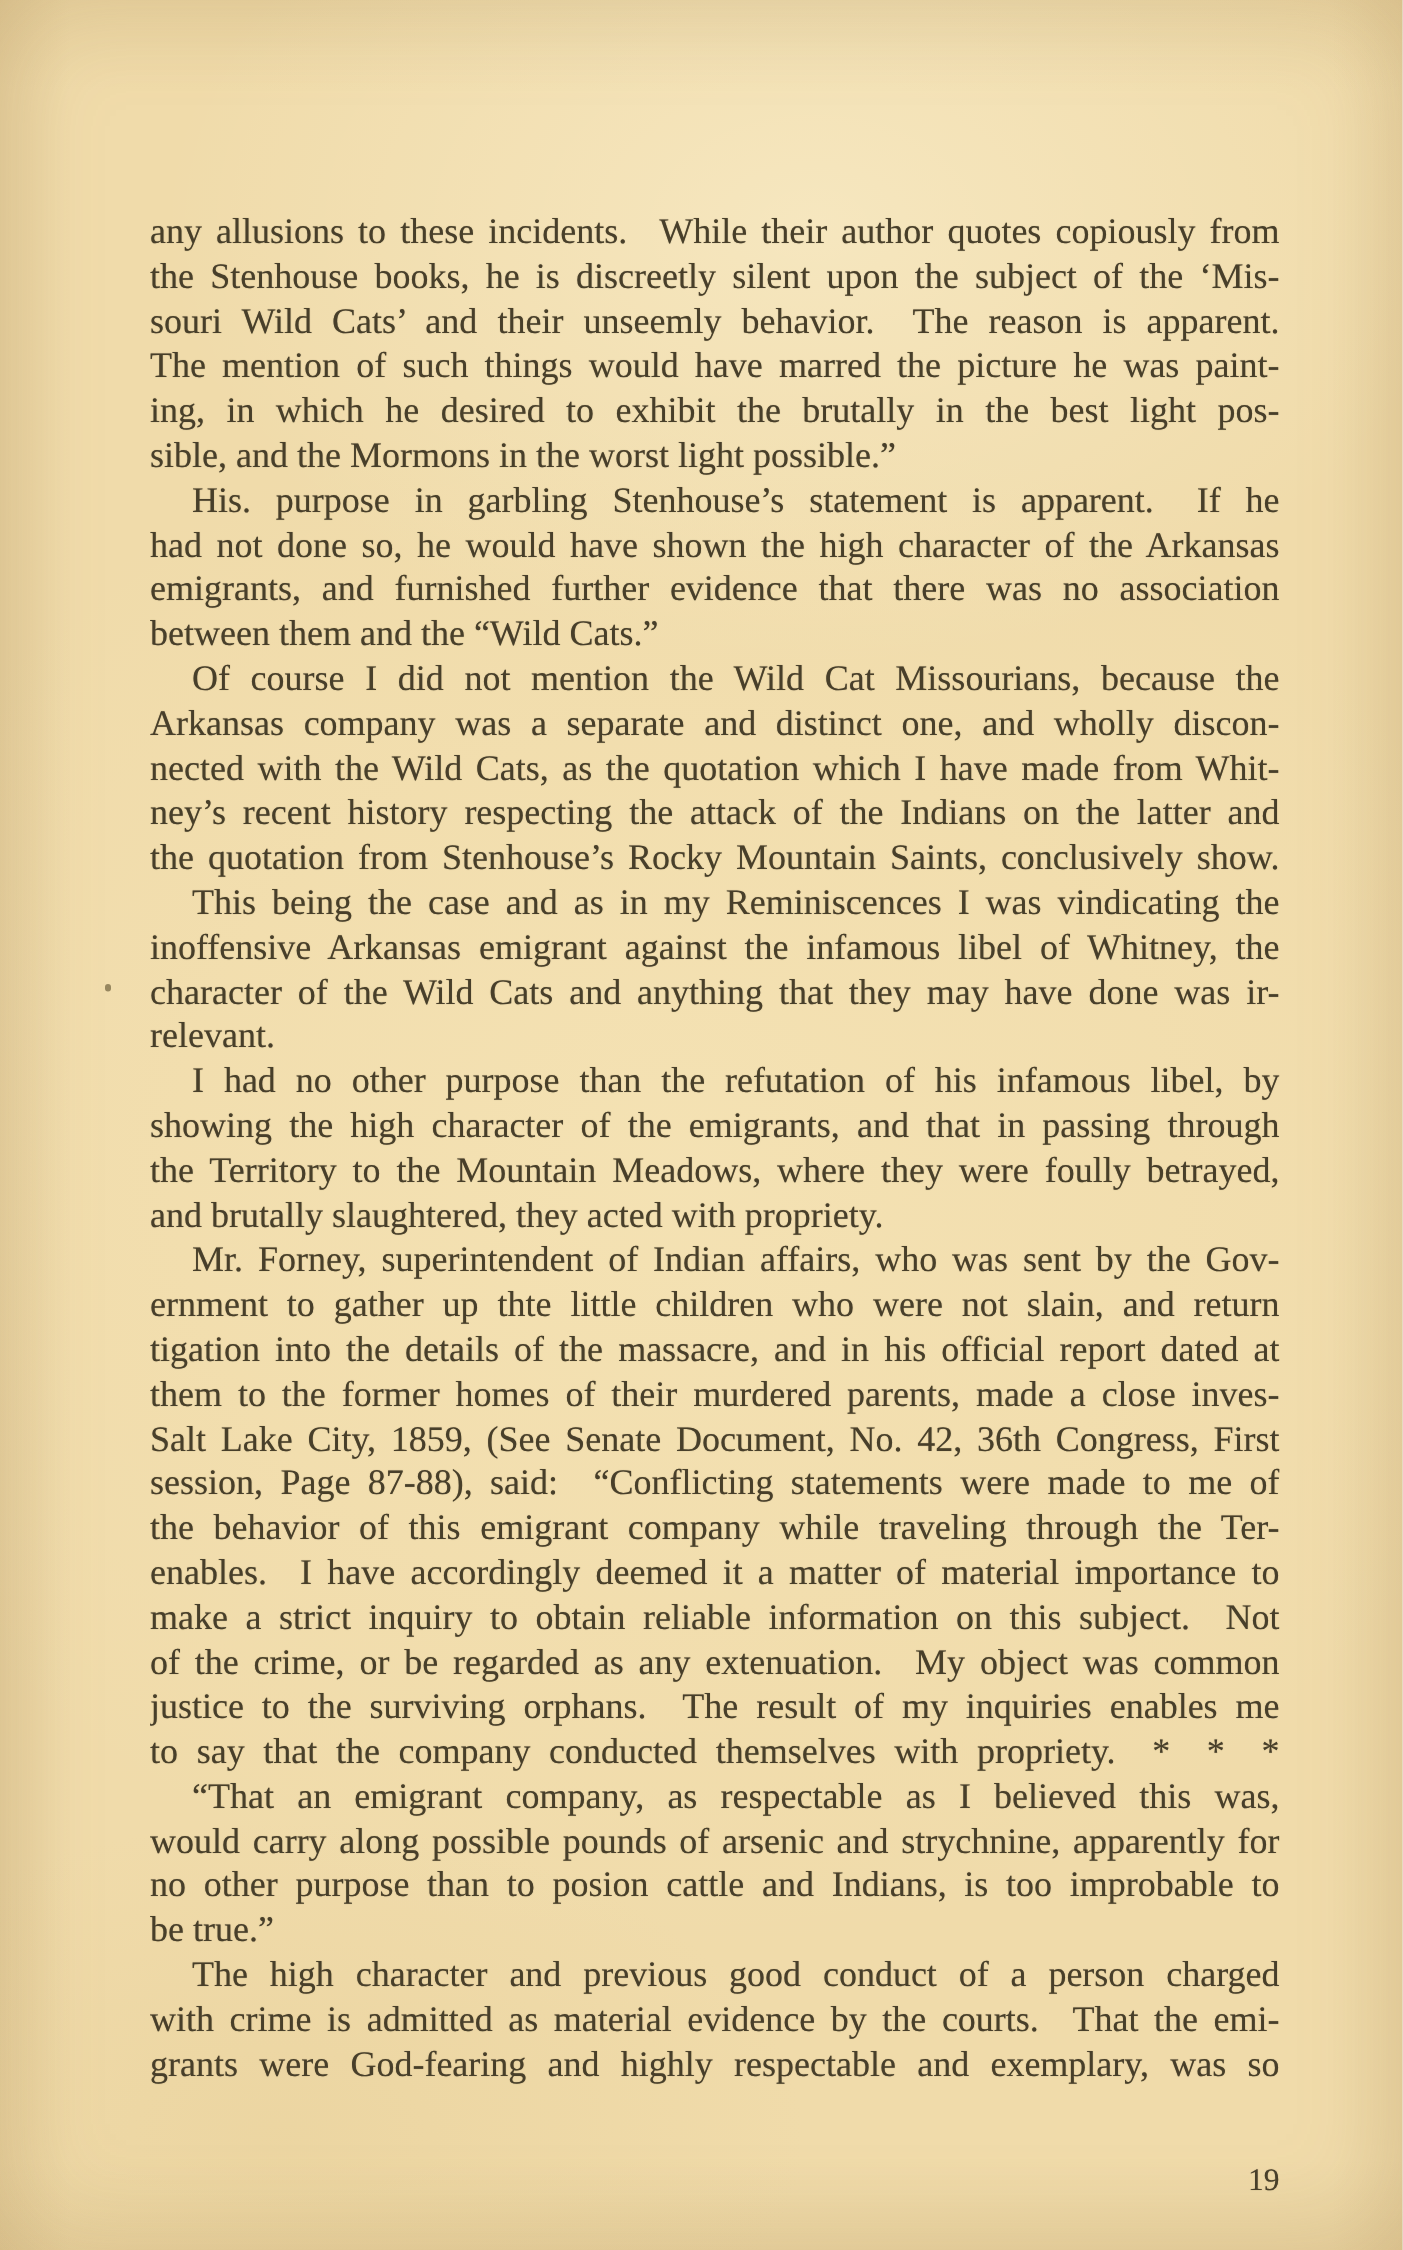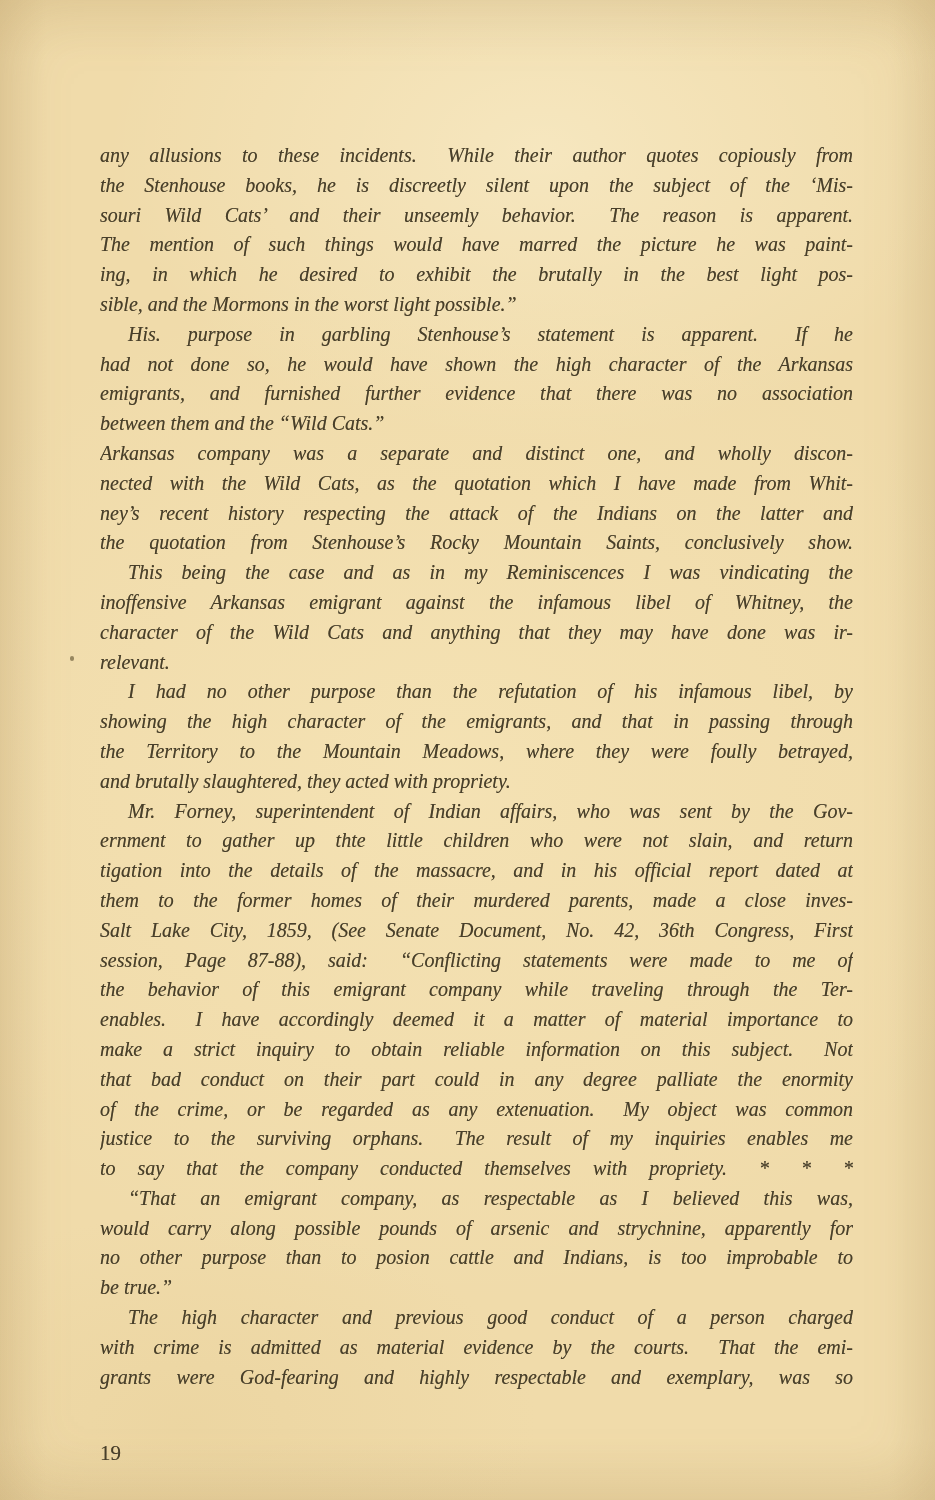--- a/index.html
+++ b/index.html
@@ -22,44 +22,43 @@
       linear-gradient(180deg, rgba(205,178,122,0.18) 0%, rgba(205,178,122,0) 4%, rgba(205,178,122,0) 96%, rgba(205,178,122,0.20) 100%),
       #f0dbaa;
     box-shadow: inset 0 0 70px rgba(168,138,84,0.22);
   }
   .text-block {
     position: absolute;
     left: 100px;
     top: 141px;
     width: 753px;
     color: #483f2a;
-    font-size: 20px;
+    font-size: 24px;
     text-shadow: 0 0 0.6px rgba(72,63,42,0.55);
-    font-style: italic;
   }
   .line {
     height: 29.8px;
     line-height: 29.8px;
     text-align: justify;
     text-align-last: justify;
     overflow: hidden;
     white-space: normal;
   }
   .line.endline {
     text-align-last: left;
   }
   .line.indent {
     text-indent: 28px;
   }
   .page-number {
     position: absolute;
     left: 100px;
     top: 1441px;
     width: 753px;
-    text-align: left;
+    text-align: right;
     font-size: 21px;
     color: #483f2a;
     text-shadow: 0 0 0.6px rgba(72,63,42,0.55);
   }
   .margin-speck {
     position: absolute;
     left: 70px;
     top: 656px;
     width: 4px;
     height: 5px;
@@ -76,20 +75,21 @@
       <div class="line">any allusions to these incidents.  While their author quotes copiously from</div>
       <div class="line">the Stenhouse books, he is discreetly silent upon the subject of the ‘Mis-</div>
       <div class="line">souri Wild Cats’ and their unseemly behavior.  The reason is apparent.</div>
       <div class="line">The mention of such things would have marred the picture he was paint-</div>
       <div class="line">ing, in which he desired to exhibit the brutally in the best light pos-</div>
       <div class="line endline">sible, and the Mormons in the worst light possible.”</div>
       <div class="line indent">His. purpose in garbling Stenhouse’s statement is apparent.  If he</div>
       <div class="line">had not done so, he would have shown the high character of the Arkansas</div>
       <div class="line">emigrants, and furnished further evidence that there was no association</div>
       <div class="line endline">between them and the “Wild Cats.”</div>
+      <div class="line indent">Of course I did not mention the Wild Cat Missourians, because the</div>
       <div class="line">Arkansas company was a separate and distinct one, and wholly discon-</div>
       <div class="line">nected with the Wild Cats, as the quotation which I have made from Whit-</div>
       <div class="line">ney’s recent history respecting the attack of the Indians on the latter and</div>
       <div class="line">the quotation from Stenhouse’s Rocky Mountain Saints, conclusively show.</div>
       <div class="line indent">This being the case and as in my Reminiscences I was vindicating the</div>
       <div class="line">inoffensive Arkansas emigrant against the infamous libel of Whitney, the</div>
       <div class="line">character of the Wild Cats and anything that they may have done was ir-</div>
       <div class="line endline">relevant.</div>
       <div class="line indent">I had no other purpose than the refutation of his infamous libel, by</div>
       <div class="line">showing the high character of the emigrants, and that in passing through</div>
@@ -97,21 +97,20 @@
       <div class="line endline">and brutally slaughtered, they acted with propriety.</div>
       <div class="line indent">Mr. Forney, superintendent of Indian affairs, who was sent by the Gov-</div>
       <div class="line">ernment to gather up thte little children who were not slain, and return</div>
       <div class="line">tigation into the details of the massacre, and in his official report dated at</div>
       <div class="line">them to the former homes of their murdered parents, made a close inves-</div>
       <div class="line">Salt Lake City, 1859, (See Senate Document, No. 42, 36th Congress, First</div>
       <div class="line">session, Page 87-88), said:  “Conflicting statements were made to me of</div>
       <div class="line">the behavior of this emigrant company while traveling through the Ter-</div>
       <div class="line">enables.  I have accordingly deemed it a matter of material importance to</div>
       <div class="line">make a strict inquiry to obtain reliable information on this subject.  Not</div>
-      <div class="line">that bad conduct on their part could in any degree palliate the enormity</div>
       <div class="line">of the crime, or be regarded as any extenuation.  My object was common</div>
       <div class="line">justice to the surviving orphans.  The result of my inquiries enables me</div>
       <div class="line">to say that the company conducted themselves with propriety.  *  *  *</div>
       <div class="line indent">“That an emigrant company, as respectable as I believed this was,</div>
       <div class="line">would carry along possible pounds of arsenic and strychnine, apparently for</div>
       <div class="line">no other purpose than to posion cattle and Indians, is too improbable to</div>
       <div class="line endline">be true.”</div>
       <div class="line indent">The high character and previous good conduct of a person charged</div>
       <div class="line">with crime is admitted as material evidence by the courts.  That the emi-</div>
       <div class="line">grants were God-fearing and highly respectable and exemplary, was so</div>

